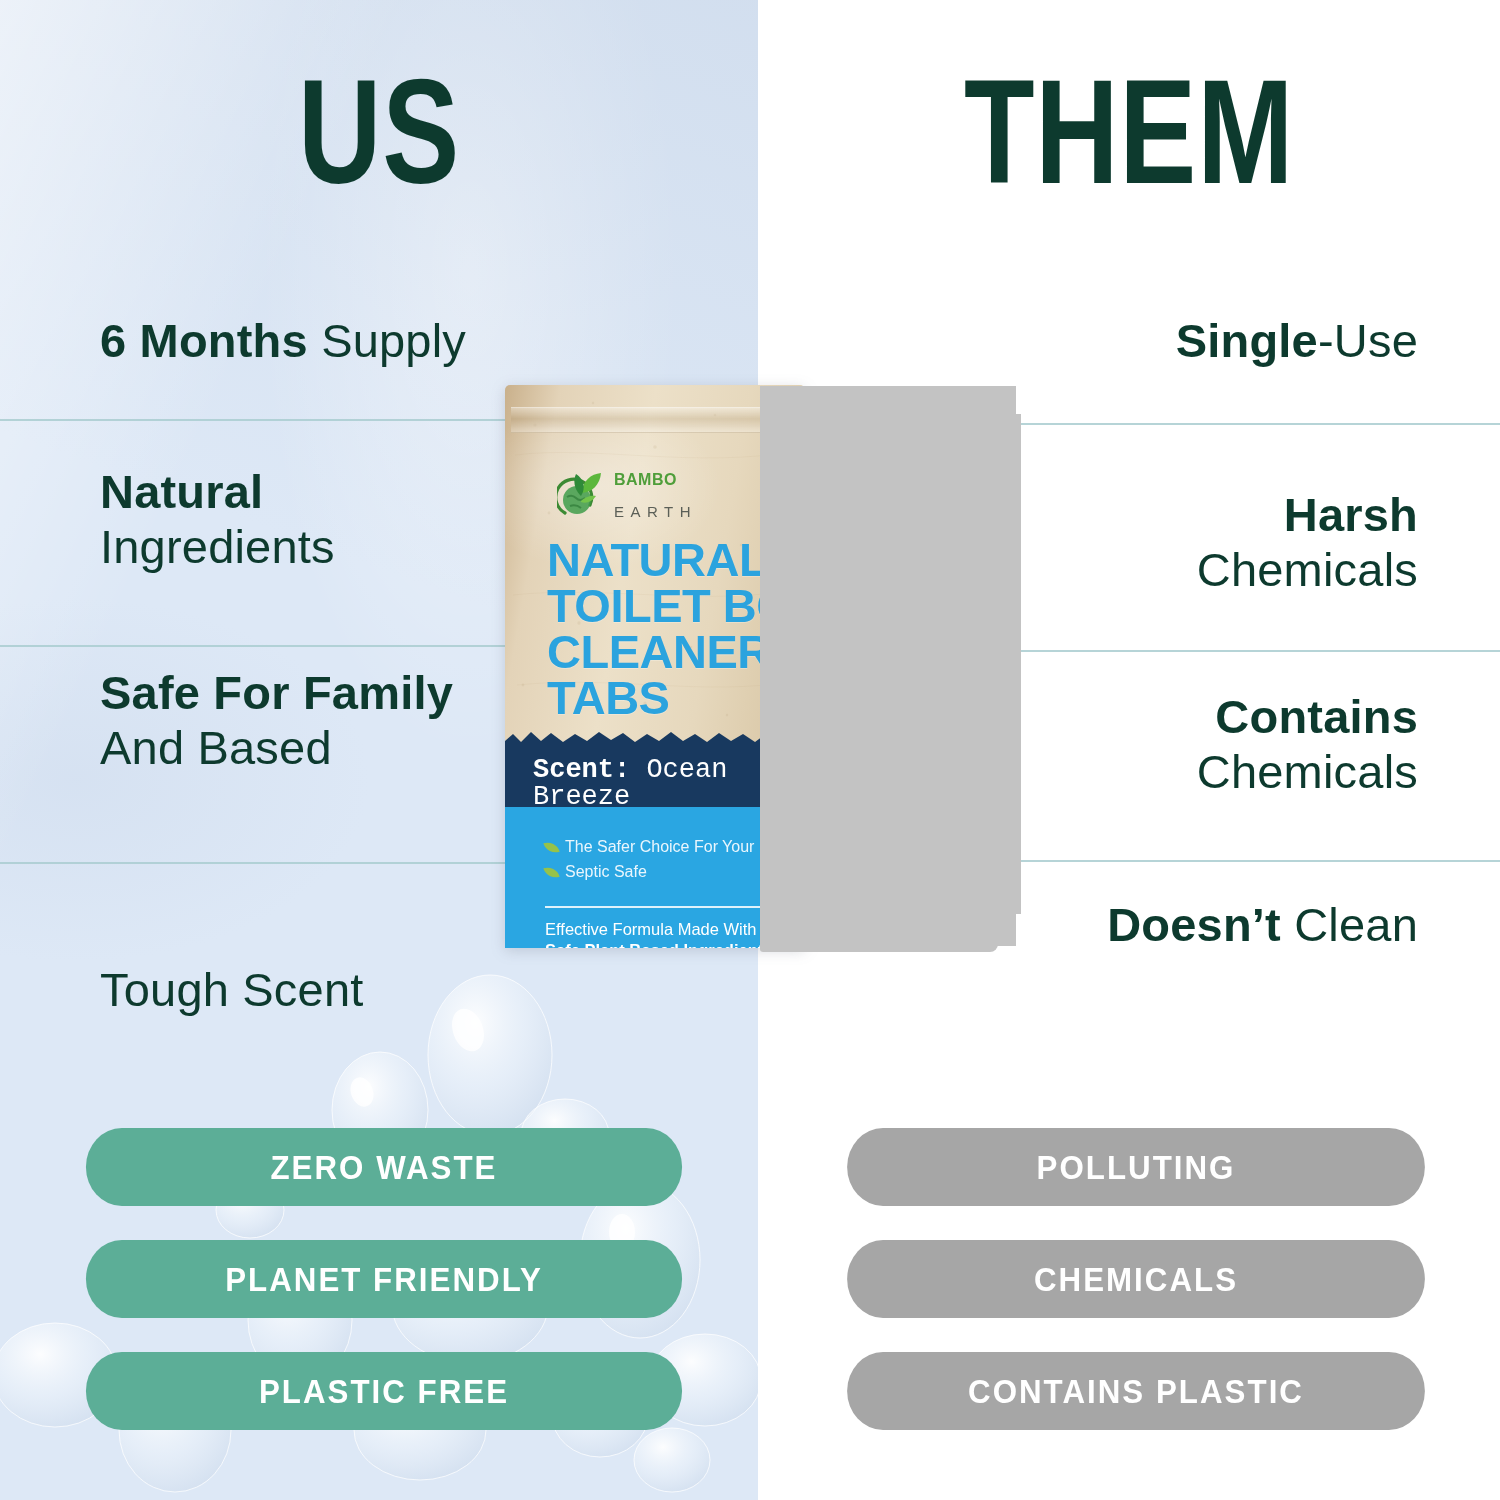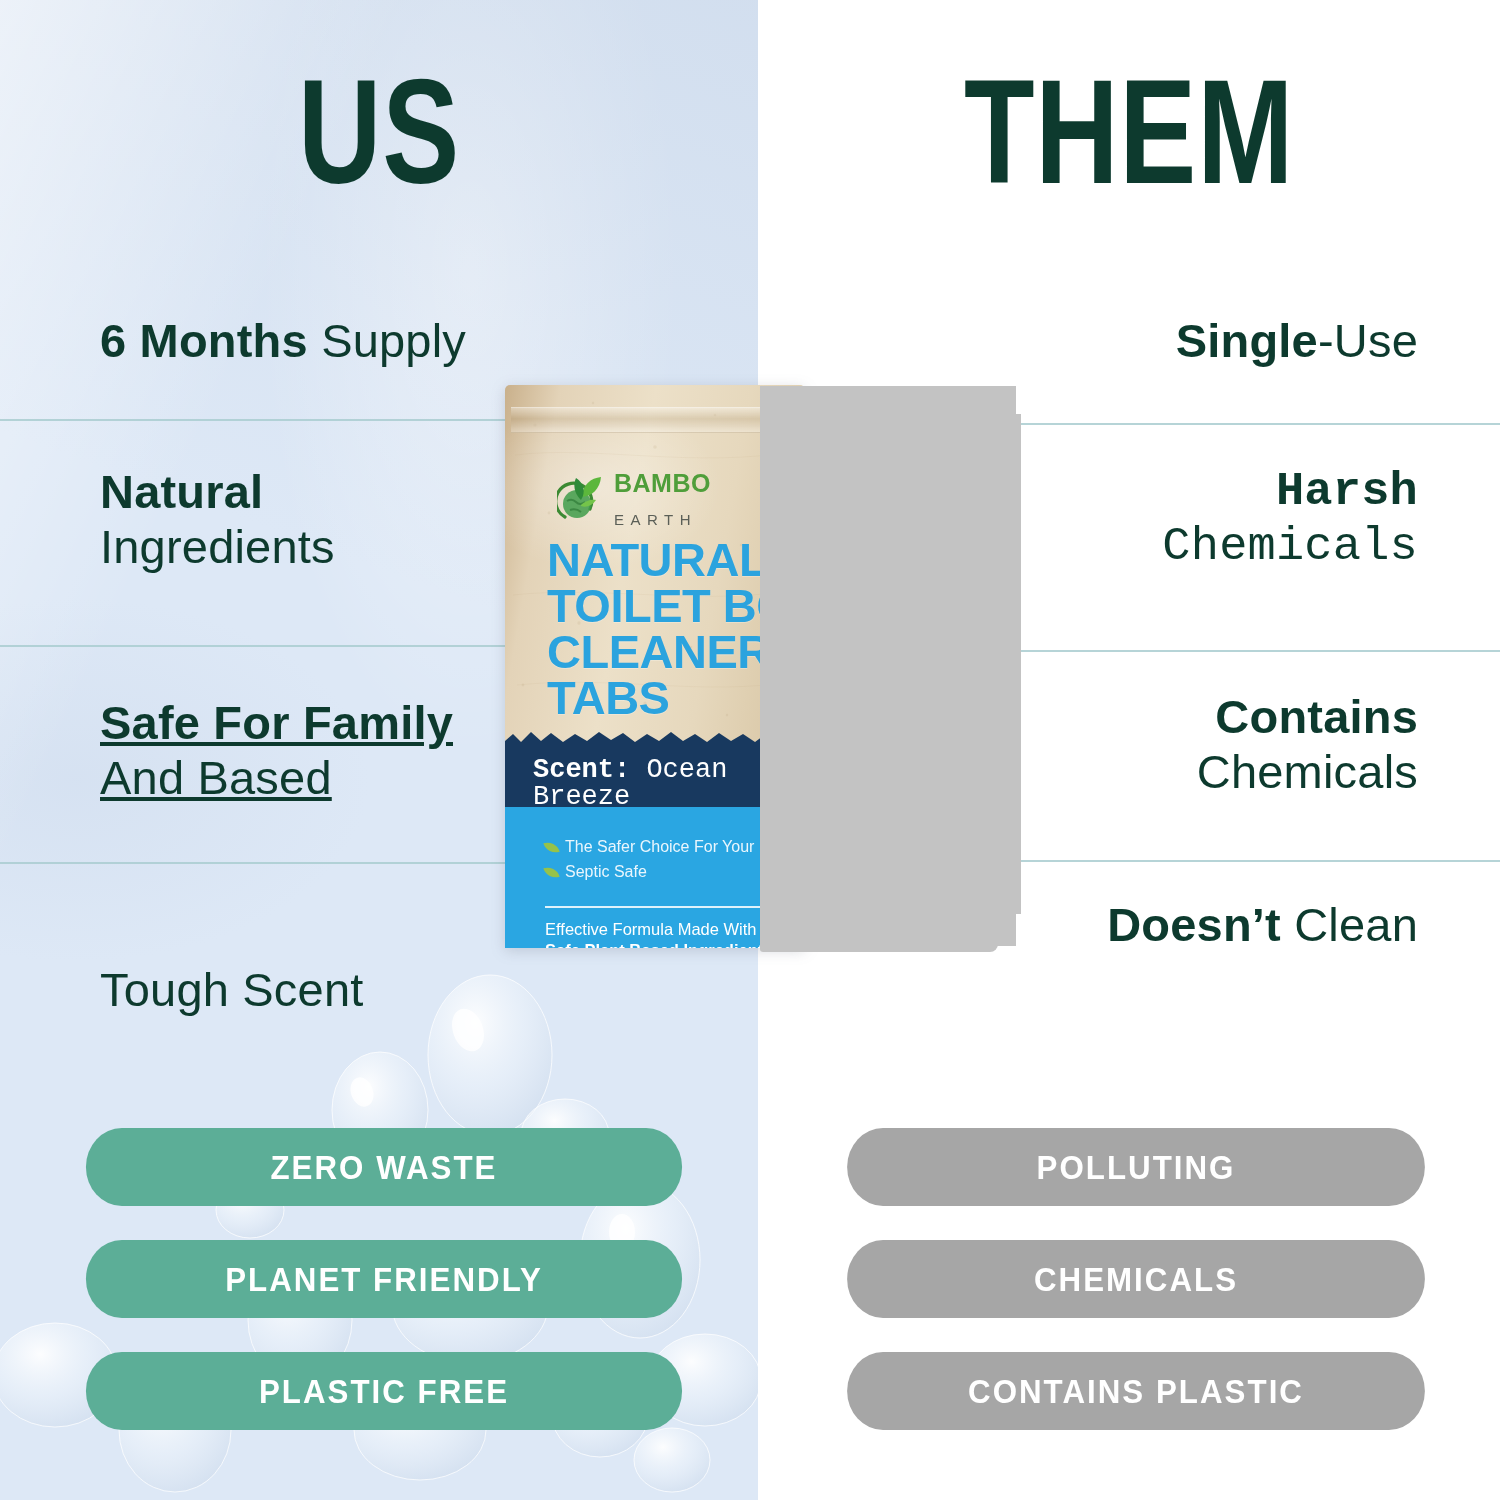--- a/index.html
+++ b/index.html
@@ -106,21 +106,21 @@
   .pkg-zip {
     position:absolute; left:6px; right:6px; top:22px; height:26px;
     background:linear-gradient(180deg, rgba(255,255,255,.32), rgba(150,125,85,.18) 45%, rgba(255,255,255,.28));
     border-top:1px solid rgba(255,255,255,.38);
     border-bottom:1px solid rgba(160,135,95,.30);
   }
   .logo { position:absolute; left:52px; top:86px; display:flex; align-items:center; gap:7px; }
   .logo-text { line-height:1; }
   .logo-bambo {
     font-family:"Liberation Sans Narrow","Liberation Sans", sans-serif;
-    font-weight:700; font-size:25px; letter-spacing:.5px; color:#4f9e3a;
+    font-weight:700; font-size:16px; letter-spacing:.5px; color:#4f9e3a;
   }
   .logo-earth {
     font-family:"Liberation Sans Narrow","Liberation Sans", sans-serif;
     font-weight:400; font-size:15px; letter-spacing:6.5px; color:#5b5f57; margin-top:16px;
   }
   .pkg-title {
     position:absolute; left:42px; top:152px; width:330px;
     font-family:"Liberation Sans Narrow","Liberation Sans", sans-serif;
     font-weight:700; font-size:47px; line-height:.98;
     color:#2ba3de; letter-spacing:-.5px;
@@ -220,38 +220,38 @@
 
     <div class="head head-us">US</div>
 
     <div class="feat left" style="top:314px;">
       <b>6 Months</b><span class="reg"> Supply</span>
     </div>
     <div class="feat left" style="top:465px;">
       <b>Natural</b><br>
       <span class="reg">Ingredients</span>
     </div>
-    <div class="feat left" style="top:696px;text-decoration:underline;">
+    <div class="feat left" style="top:666px;">
       <b>Safe For Family</b><br>
       <span class="reg">And Based</span>
     </div>
     <div class="feat left" style="top:908px;">
       <br>
       <span class="reg">Tough Scent</span>
     </div>
   </div>
 
   <div class="panel-right"></div>
 
   <div class="head head-them">THEM</div>
 
   <div class="feat right" style="top:314px;">
     <b>Single</b><span class="reg">-Use</span>
   </div>
-  <div class="feat right" style="top:465px;font-family:Liberation Mono, monospace;">
+  <div class="feat right" style="top:488px;">
     <b>Harsh</b><br>
     <span class="reg">Chemicals</span>
   </div>
   <div class="feat right" style="top:690px;">
     <b>Contains</b><br>
     <span class="reg">Chemicals</span>
   </div>
   <div class="feat right" style="top:898px;">
     <b>Doesn’t</b><span class="reg"> Clean</span>
   </div>

